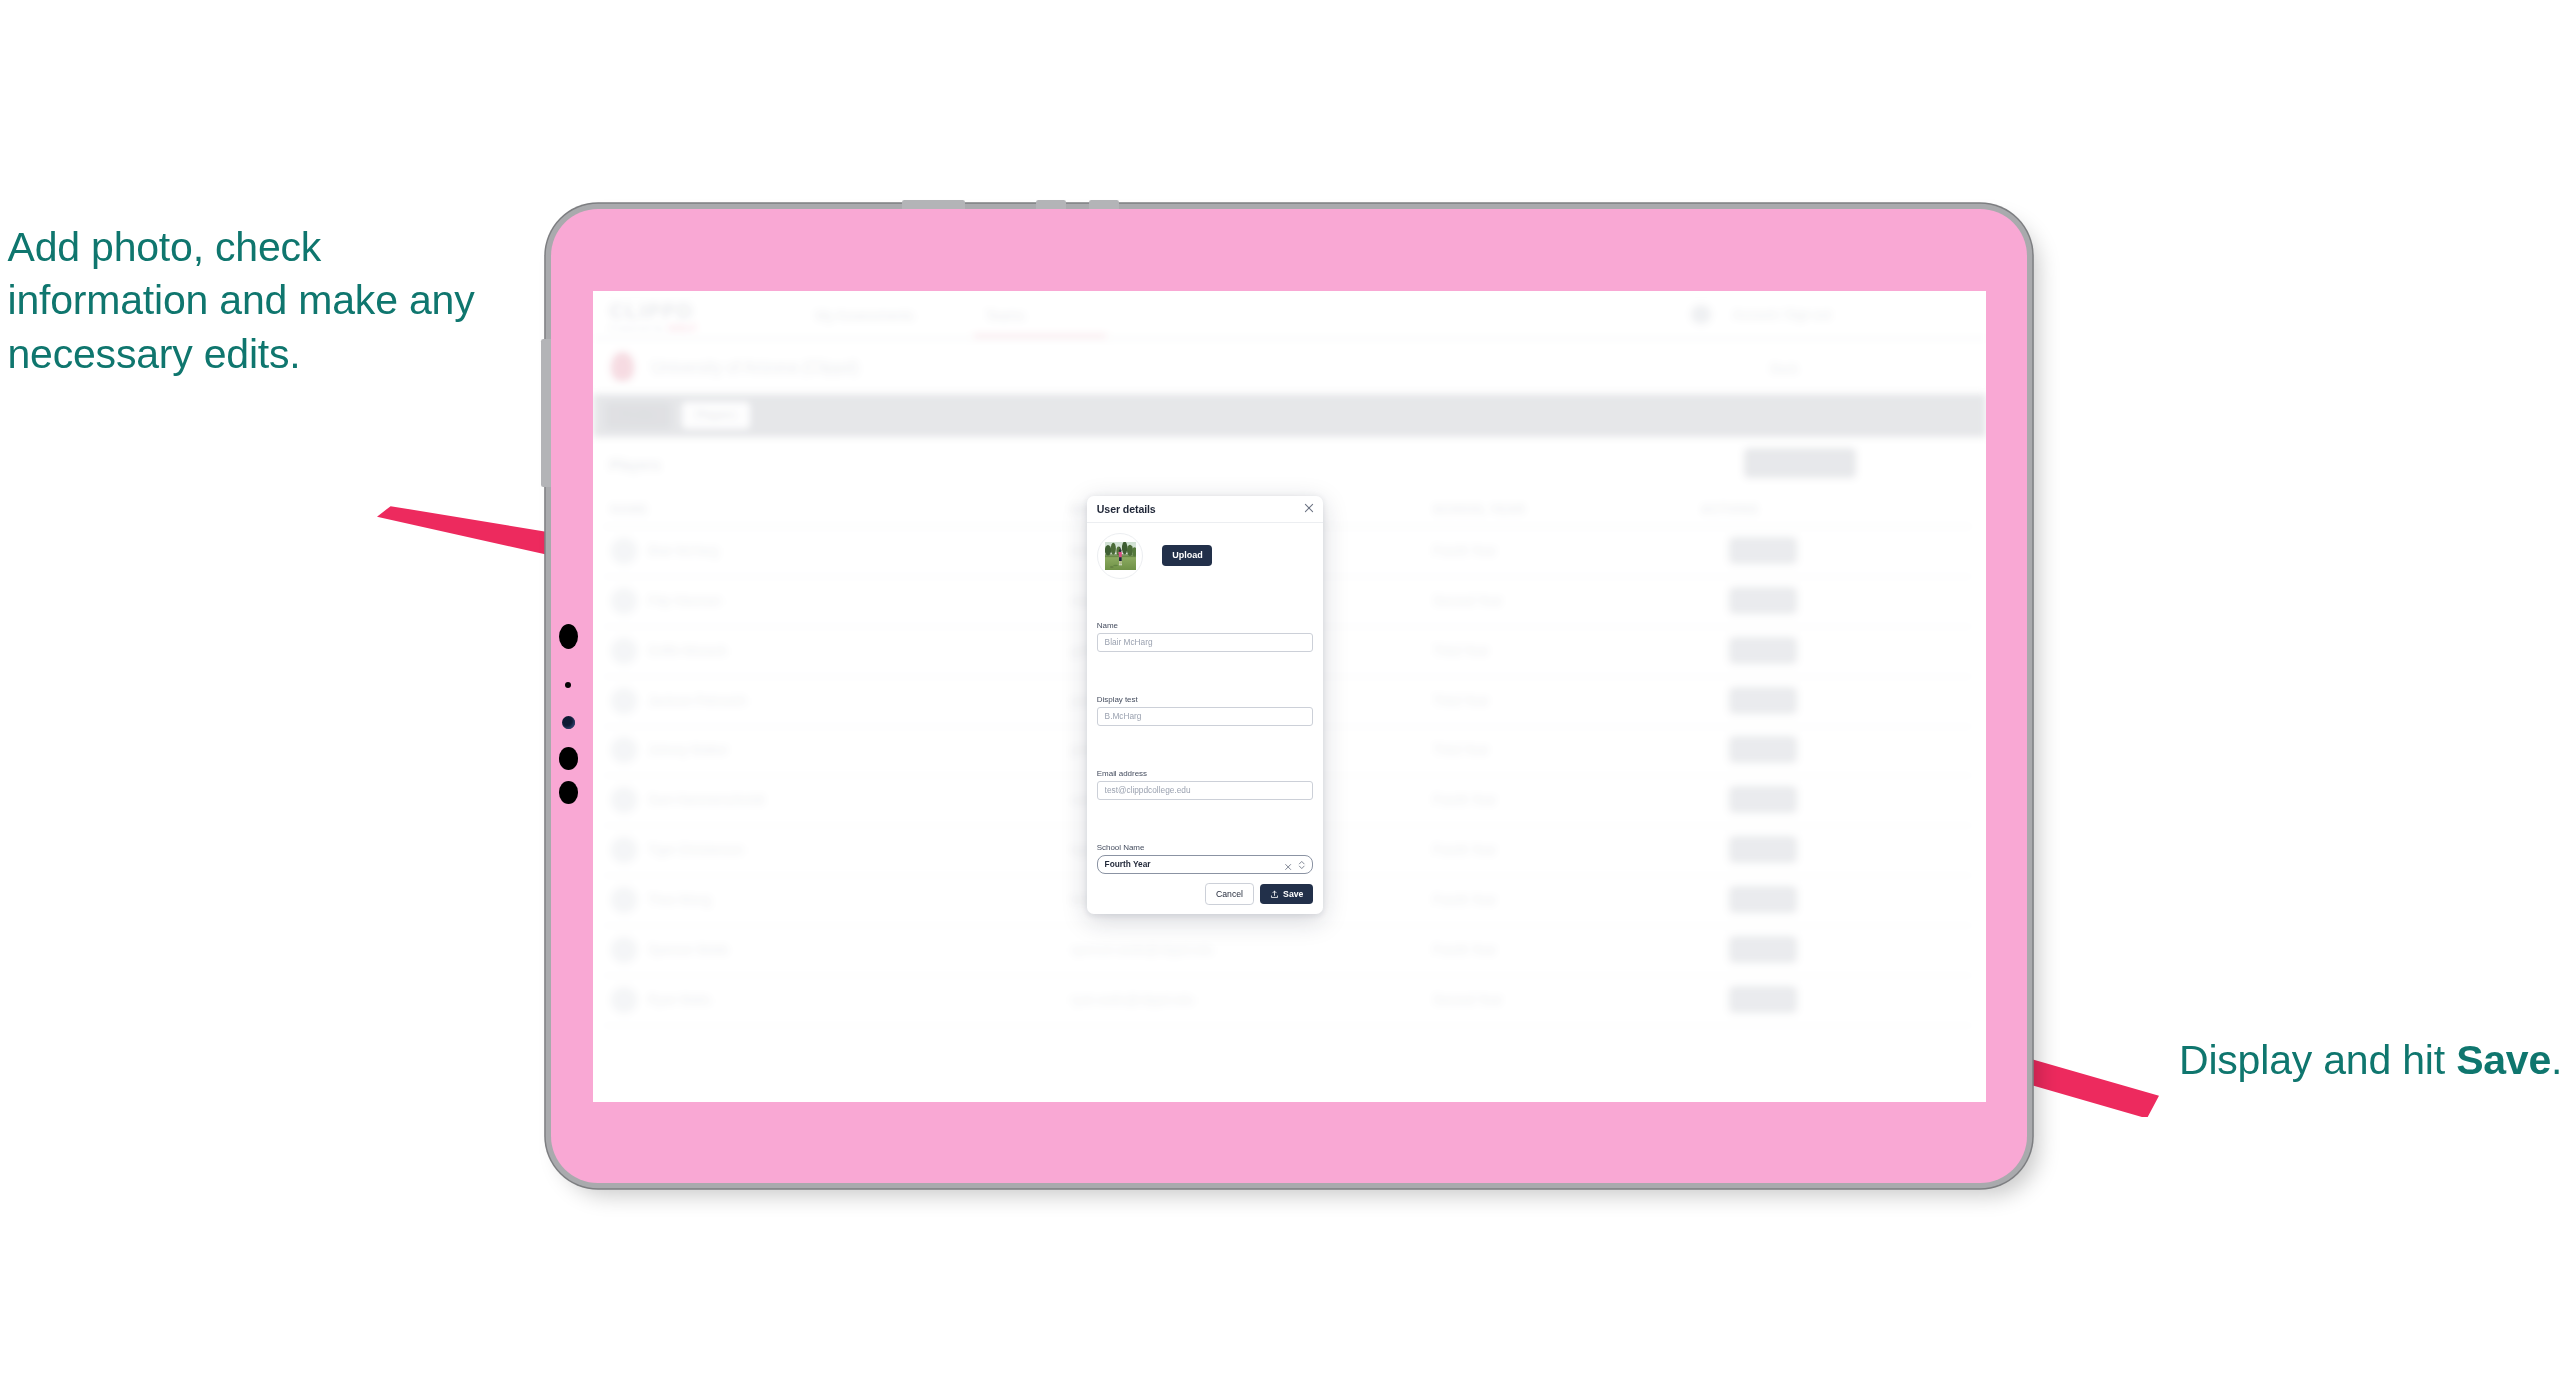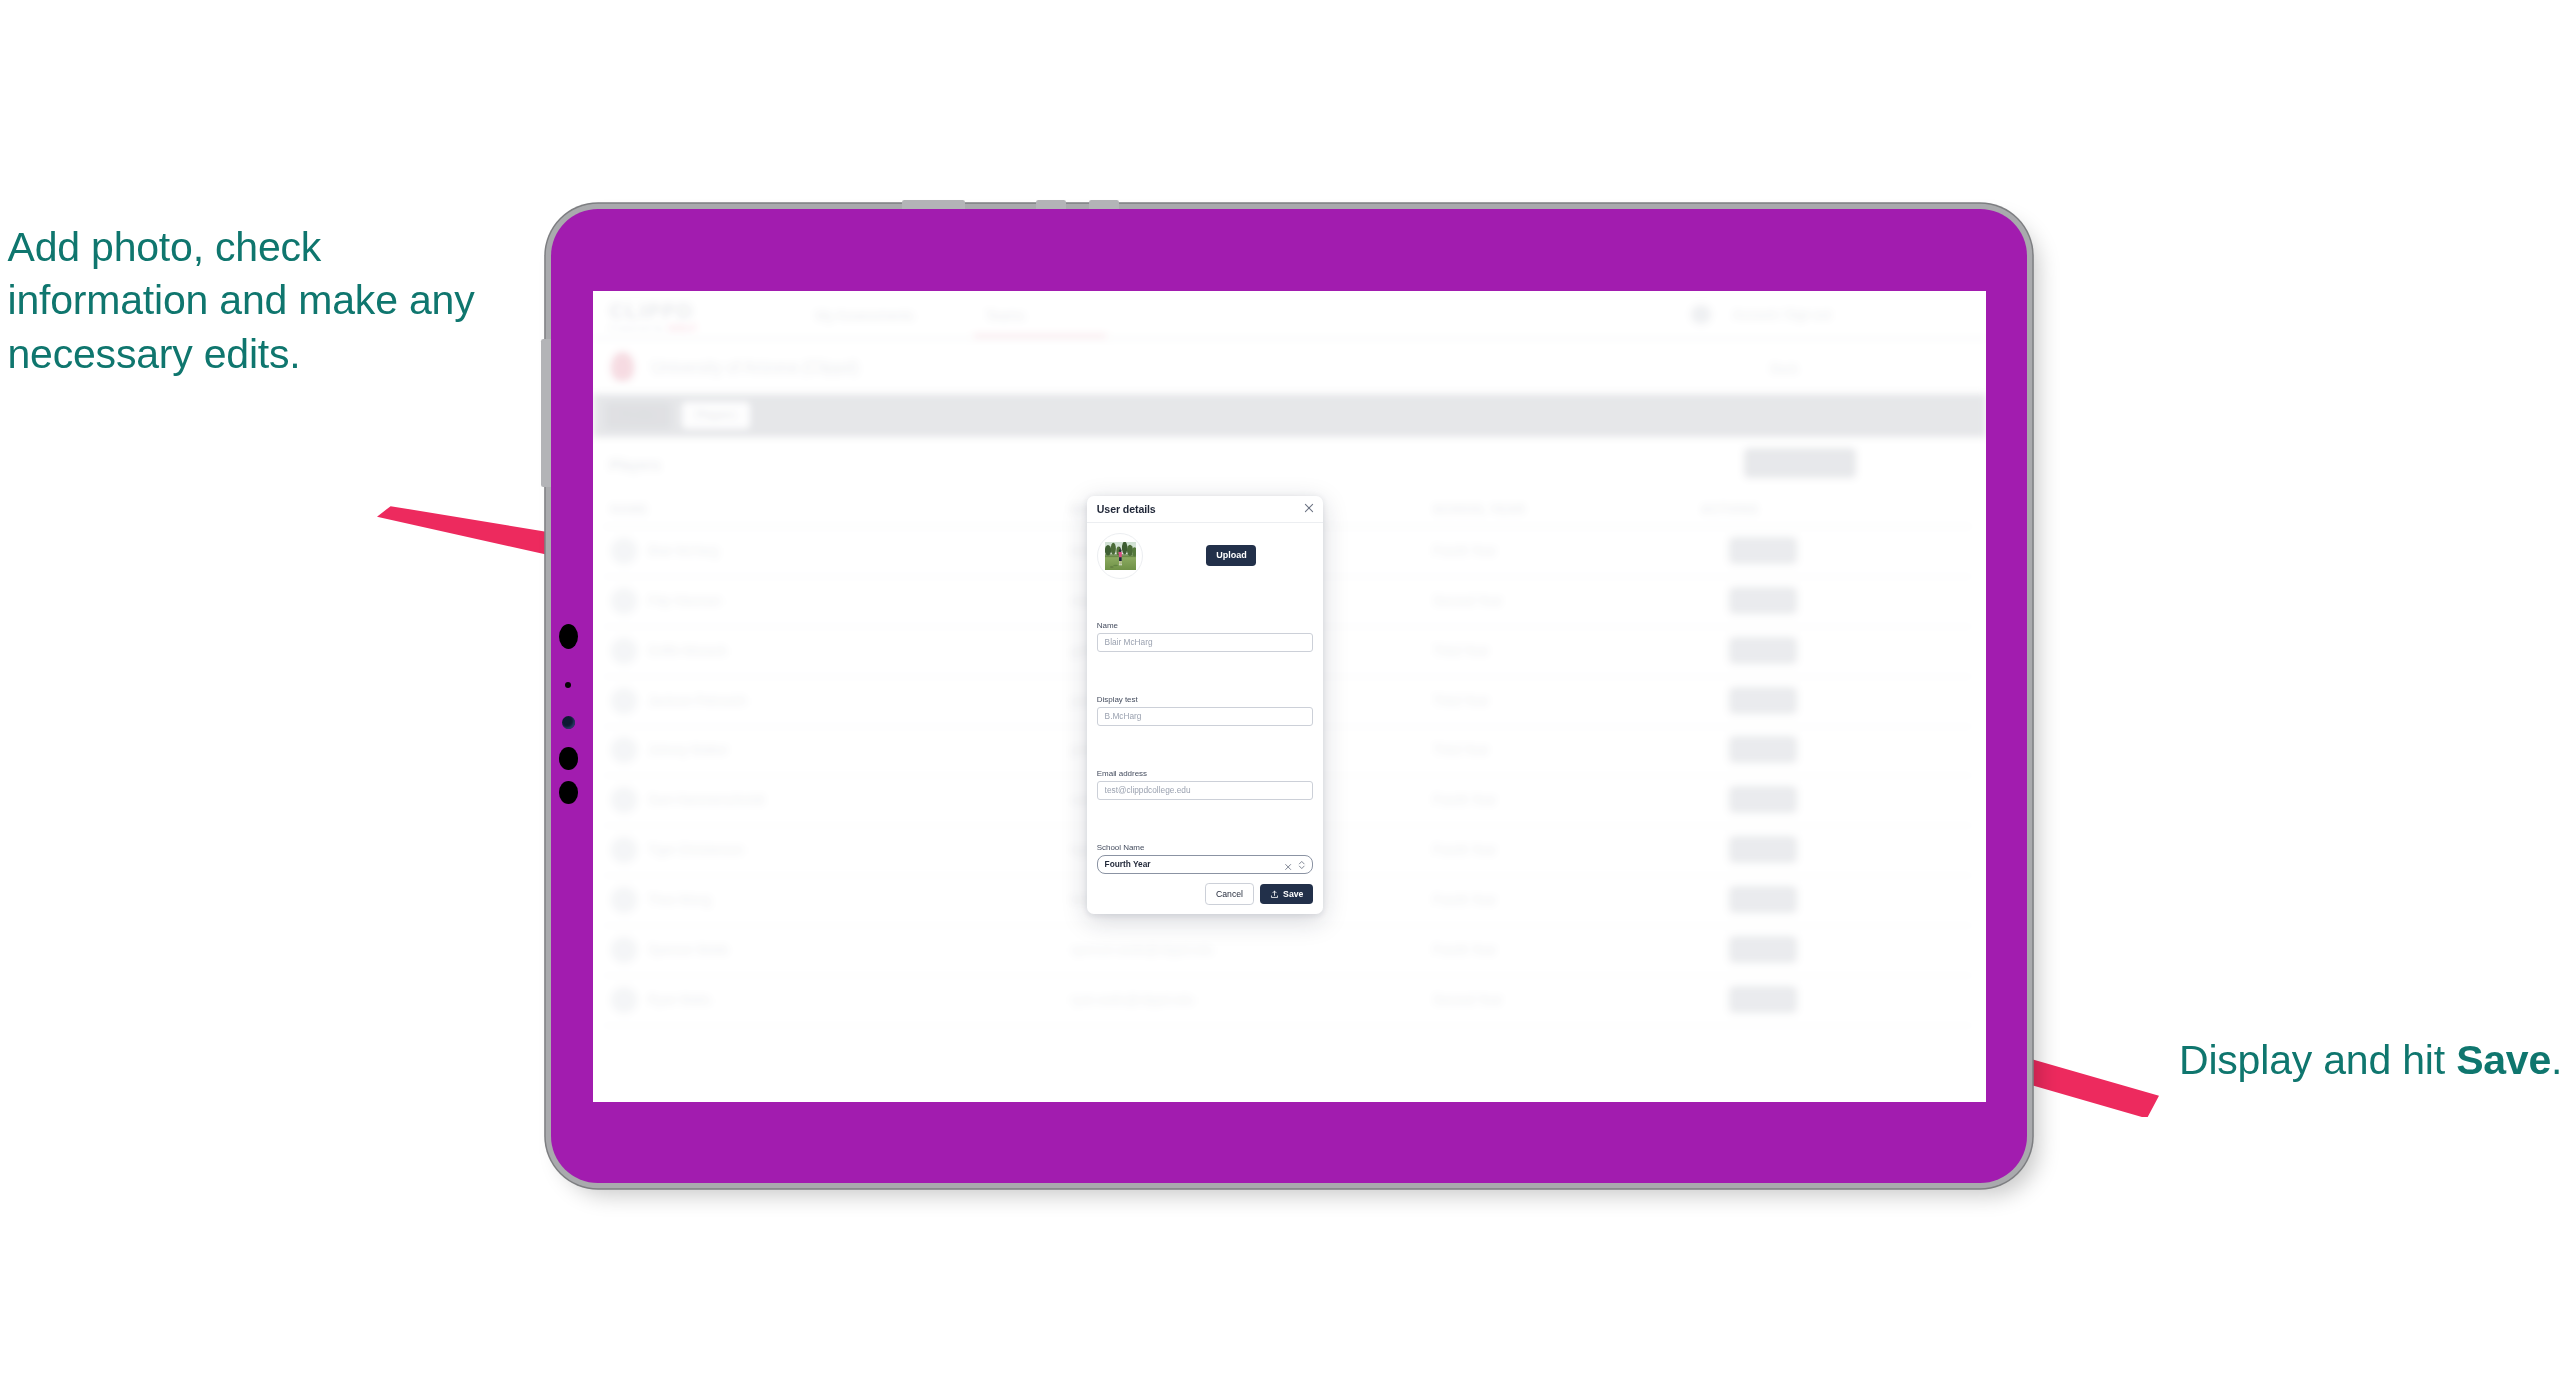--- a/index.html
+++ b/index.html
@@ -48,21 +48,21 @@
   #arrow-left-wrap  { left: 377px;  top: 506px;  width: 710px;  height: 174px; }
   #arrow-right-wrap { left: 1480px; top: 883px; width: 679px;  height: 234px; }
 
   
   #tablet {
     position: absolute;
     left: 551px;
     top: 209px;
     width: 1476px;
     height: 974px;
-    background: #a21caf;
+    background: #f9a8d4;
     border-radius: 47px;
     box-shadow:
       0 0 0 5.3px #a9aaad,
       0 0 0 6.8px #7d7e81,
       10.6px 12px 22.6px rgba(0,0,0,0.22);
   }
   
   .sensor {
     position: absolute;
     border-radius: 50%;
@@ -216,21 +216,21 @@
     font-size:10.6px; font-weight:700; color:#1f2637; letter-spacing:-0.1px;
   }
   #modal-close {
     position:absolute; right:8.3px; top:6px;
     width:12px; height:12px; cursor:pointer;
     color:#6c7383;
   }
   #modal-close svg { display:block; }
   #modal-body { padding:10.6px 9.8px 7.5px 9.8px; }
 
-  #avatar-row { display:flex; align-items:center; height:44px; margin-bottom:9.8px;gap:44px; }
+  #avatar-row { display:flex; align-items:center; height:44px; margin-bottom:9.8px; }
   #avatar {
     width:44px; height:44px; border-radius:50%;
     border:0.8px solid #eceef1; overflow:hidden; position:relative; flex:0 0 auto;
     background:#ffffff;
   }
   #avatar-photo { position:absolute; left:6.8px; top:8.3px; width:31px; height:28px; overflow:hidden; }
   #upload-btn {
     margin-left:19.6px; background:#22304a; color:#ffffff;
     font-size:9px; font-weight:700; border:none; border-radius:3.8px;
     padding:6px 9.8px; cursor:pointer; line-height:1;

